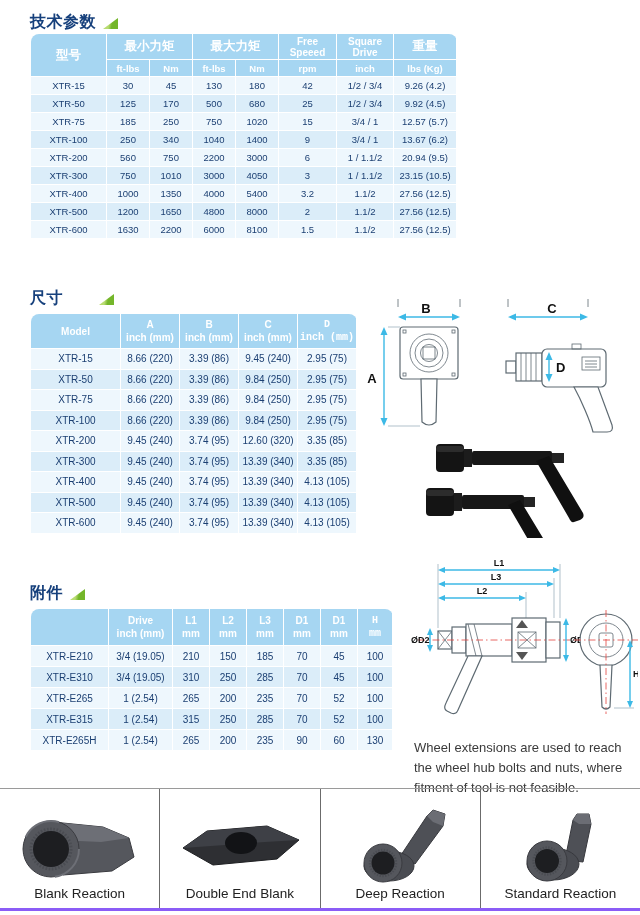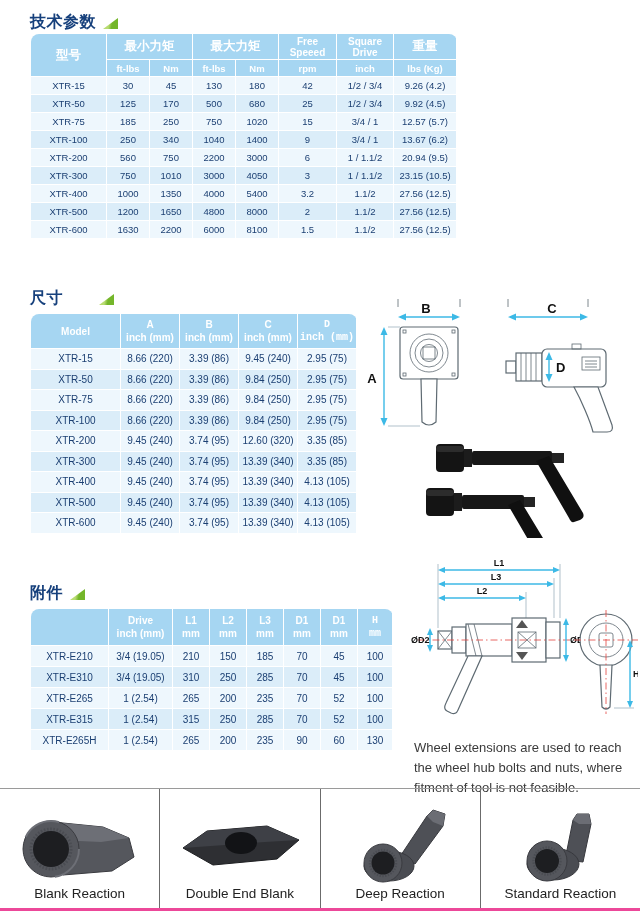--- a/index.html
+++ b/index.html
@@ -39,21 +39,21 @@
   .th-sub{display:block;font-weight:bold;}
 
   .dim-svg{position:absolute;left:360px;top:295px;}
   .ext-svg{position:absolute;left:420px;top:428px;}
   .acc-svg{position:absolute;left:410px;top:552px;}
 
   .note{position:absolute;left:414px;top:726px;width:225px;
         font-size:13px;line-height:1.55;color:#3a3a3a;margin-top:12px;}
 
   .gallery{position:absolute;left:0;top:788px;width:640px;height:119px;
-           border-top:1px solid #9a9a9a;border-bottom:3px solid #ec4899;
+           border-top:1px solid #9a9a9a;border-bottom:3px solid #8b5cf6;
            display:flex;}
   .g-cell{flex:1;display:flex;flex-direction:column;align-items:center;
           justify-content:flex-end;border-right:1px solid #6b6b6b;padding-bottom:7px;}
   .g-cell:last-child{border-right:none;}
   .g-label{font-size:13.5px;color:#222;margin-top:2px;}
 
   svg text{font-family:"Liberation Sans",sans-serif;}
   .dimtxt{font-weight:bold;fill:#111;font-size:13px;}
   .dimtxt-sm{font-weight:bold;fill:#111;font-size:9px;}
   .outline{fill:#fff;stroke:#5e6a72;stroke-width:1.2;}

